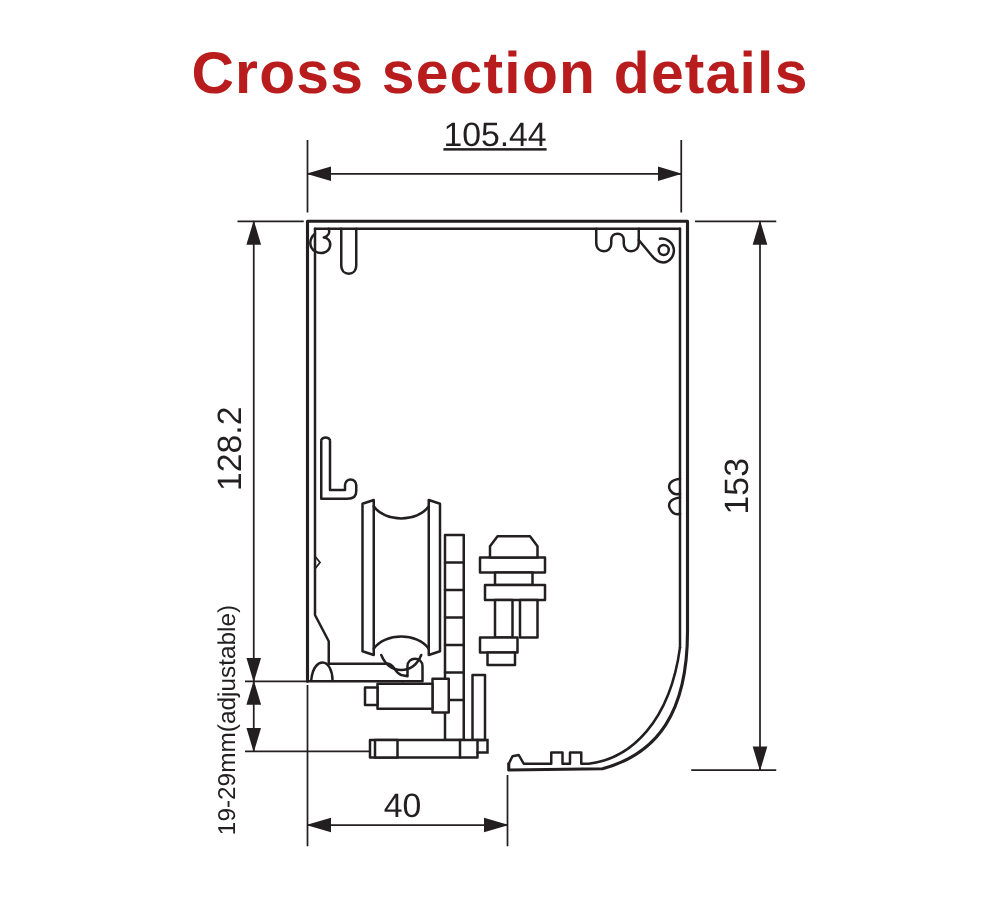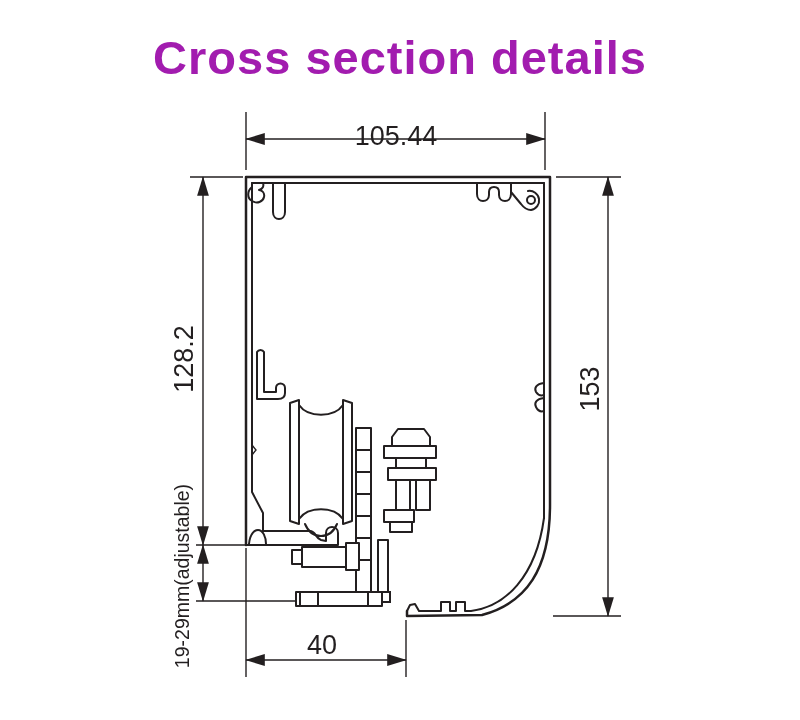--- a/index.html
+++ b/index.html
@@ -1,19 +1,19 @@
 <!DOCTYPE html>
 <html><head>
 <meta charset="utf-8">
 <style>
   html,body{margin:0;padding:0;background:#fff;}
   .page{position:relative;width:800px;height:720px;background:#fff;overflow:hidden;
         font-family:"Liberation Sans",sans-serif;color:#231f20;}
   .title{position:absolute;left:0;top:30px;width:800px;text-align:center;
-         font-size:47px;font-weight:800;letter-spacing:1px;color:#a21caf;}
+         font-size:47px;font-weight:800;letter-spacing:1px;color:#b91c1c;}
   .dim-label{position:absolute;font-size:27px;color:#231f20;white-space:nowrap;
              transform:translate(-50%,-50%);line-height:1;}
   .dim-label.vert{transform:translate(-50%,-50%) rotate(-90deg);}
   .dim-label.small{font-size:19.5px;}
   svg{position:absolute;left:0;top:0;}
   .profile{stroke:#231f20;stroke-width:2.5;fill:none;stroke-linejoin:round;stroke-linecap:round;}
   .profile-thin{stroke:#231f20;stroke-width:2;fill:none;stroke-linejoin:round;stroke-linecap:round;}
   .part{stroke:#231f20;stroke-width:2;fill:#ffffff;stroke-linejoin:round;}
   .partline{stroke:#231f20;stroke-width:2;fill:none;stroke-linecap:round;}
   .dim{stroke:#231f20;stroke-width:1.4;fill:none;}
@@ -127,19 +127,19 @@
       <path class="dim" d="M608,177 L608,616" marker-start="url(#arr)" marker-end="url(#arr)"></path>
     </g>
 
     <g>
       <path class="dim" d="M246,548 L246,677"></path>
       <path class="dim" d="M406,620 L406,677"></path>
       <path class="dim" d="M246,660 L406,660" marker-start="url(#arr)" marker-end="url(#arr)"></path>
     </g>
   </svg>
 
-  <div class="dim-label" style="left:396px;top:136px;">105.44</div>
+  <div class="dim-label" style="left:396px;top:108px;text-decoration:underline;">105.44</div>
   <div class="dim-label vert" style="left:184px;top:359px;">128.2</div>
   <div class="dim-label vert" style="left:590px;top:389px;">153</div>
   <div class="dim-label" style="left:322px;top:645px;">40</div>
   <div class="dim-label vert small" style="left:183px;top:576px;">19-29mm(adjustable)</div>
 
 </div>
 
 </body></html>

